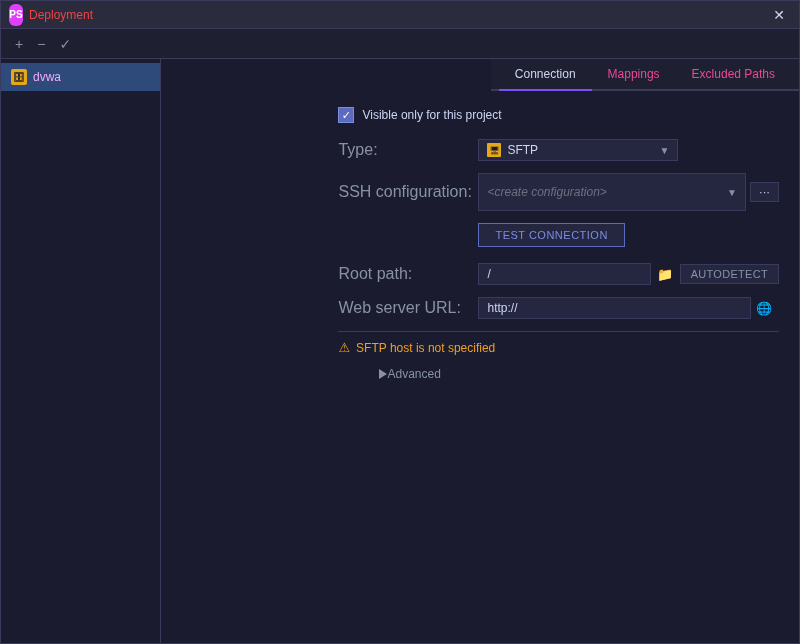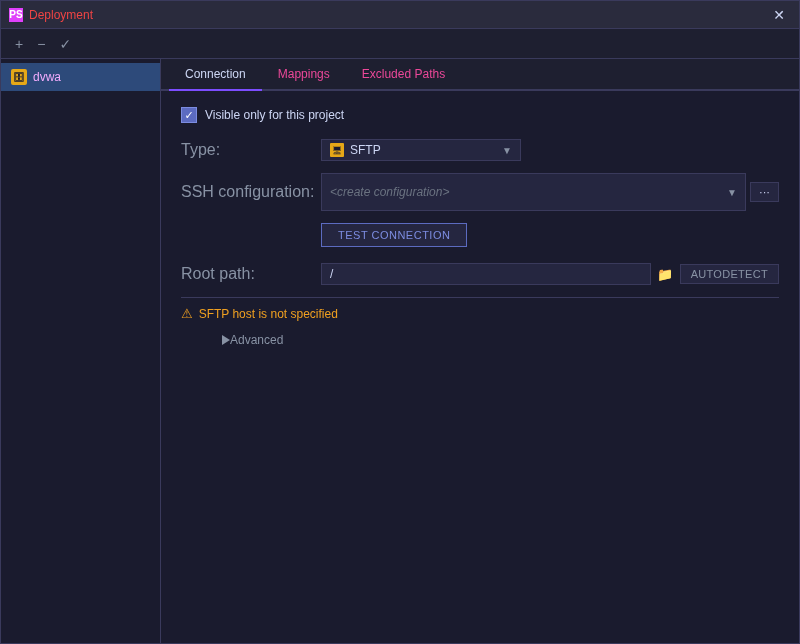--- a/index.html
+++ b/index.html
@@ -33,28 +33,29 @@
       justify-content: space-between;
       border-bottom: 1px solid #3a3a5c;
     }
     .title-bar-left {
       display: flex;
       align-items: center;
       gap: 6px;
     }
     .title-icon {
       width: 14px;
-      height: 14px;
+      height: 22px;
       background: #e040fb;
       font-size: 10px;
       display: flex;
       align-items: center;
       justify-content: center;
       color: white;
       font-weight: bold;
+      border-radius: 6px;
     }
     .title-text {
       color: #ef4444;
       font-size: 12px;
     }
     .close-btn {
       background: none;
       border: none;
       color: #cdd6f4;
       cursor: pointer;
@@ -115,20 +116,21 @@
     }
     .sidebar-label {
       color: #f0abfc;
       font-size: 12px;
     }
     .panel {
       flex: 1;
       display: flex;
       flex-direction: column;
       overflow: hidden;
+      align-items: flex-end;
     }
     .tabs {
       display: flex;
       border-bottom: 2px solid #3a3a5c;
       background: #1e1f30;
       padding: 0 8px;
     }
     .tab {
       padding: 8px 16px;
       cursor: pointer;
@@ -417,20 +419,25 @@
 
         
         <div class="root-path-row">
           <span class="form-label">Root path:</span>
           <input class="path-input" type="text" value="/" style="">
           <button class="folder-btn">📁</button>
           <button class="autodetect-btn">AUTODETECT</button>
         </div>
 
         
+        <div class="web-url-row">
+          <span class="form-label">Web server URL:</span>
+          <input class="url-input" type="text" value="http://" style="">
+          <button class="globe-btn">🌐</button>
+        </div>
 
         <hr class="divider">
 
         
         <div class="warning-row">
           <span class="warning-icon">⚠</span>
           <span class="warning-text">SFTP host is not specified</span>
         </div>
 
         

